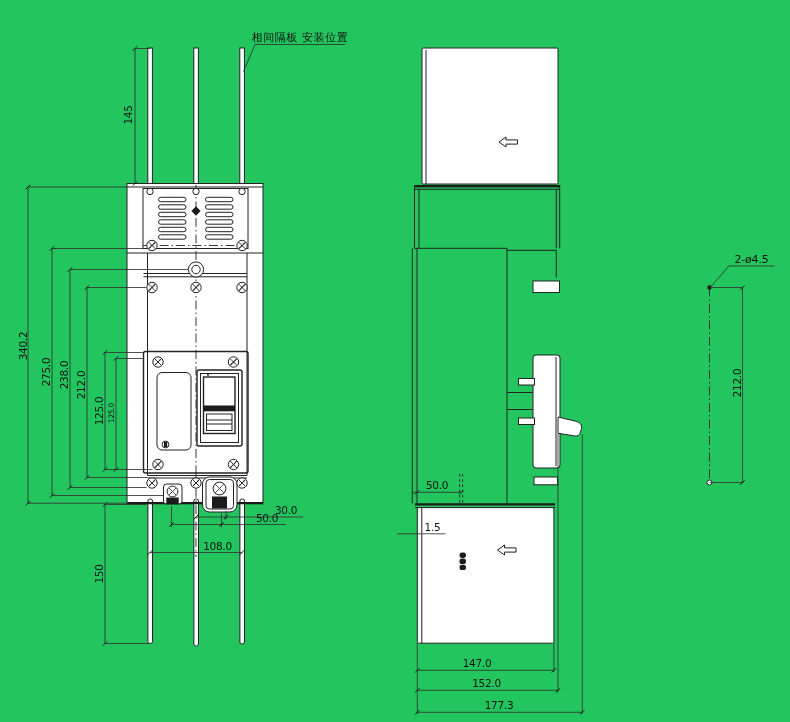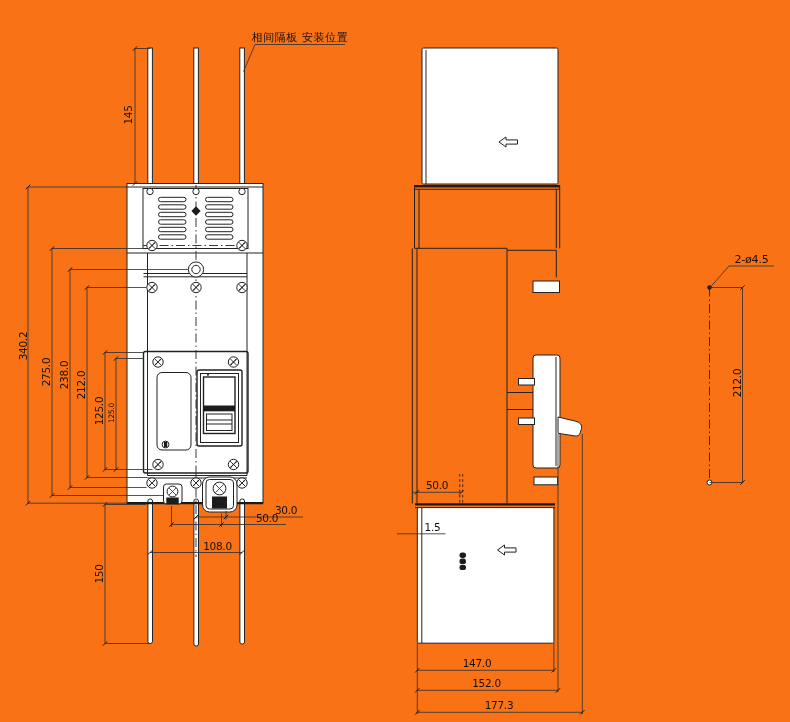--- a/index.html
+++ b/index.html
@@ -1,16 +1,16 @@
 <!DOCTYPE html>
 <html><head>
 <meta charset="utf-8">
 <style>
   html,body{margin:0;padding:0;background:#fff;}
-  #stage{position:relative;width:790px;height:722px;background:#f97316;overflow:hidden;}
+  #stage{position:relative;width:790px;height:722px;background:#22c55e;overflow:hidden;}
   svg{position:absolute;left:0;top:0;}
   .ln{stroke:#222;stroke-width:1;fill:none;}
   .ln15{stroke:#222;stroke-width:1.4;fill:none;}
   .thk{stroke:#1a1a1a;stroke-width:2.3;fill:none;}
   .whfill{fill:#fff;stroke:#222;stroke-width:1;}
   .whfill15{fill:#fff;stroke:#222;stroke-width:1.4;}
   .dark{fill:#1c1c1c;stroke:none;}
   .cl{stroke:#222;stroke-width:0.9;fill:none;stroke-dasharray:9 3 1.5 3;}
   .dsh{stroke:#222;stroke-width:0.9;fill:none;stroke-dasharray:2.6 2.6;}
   .dim{stroke:#333;stroke-width:0.85;fill:none;}

